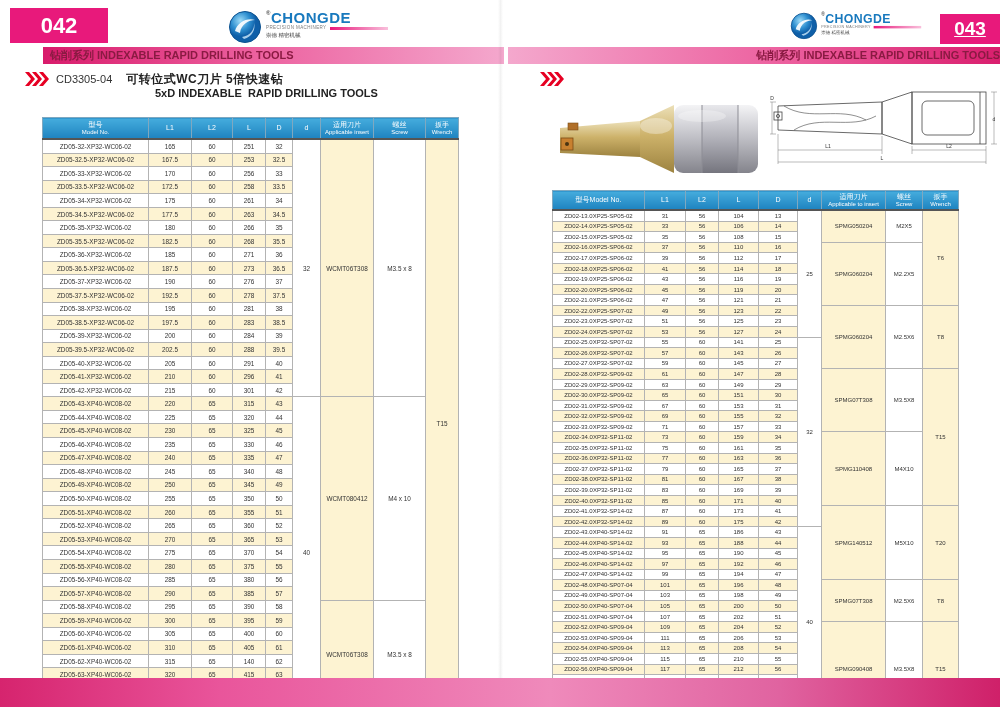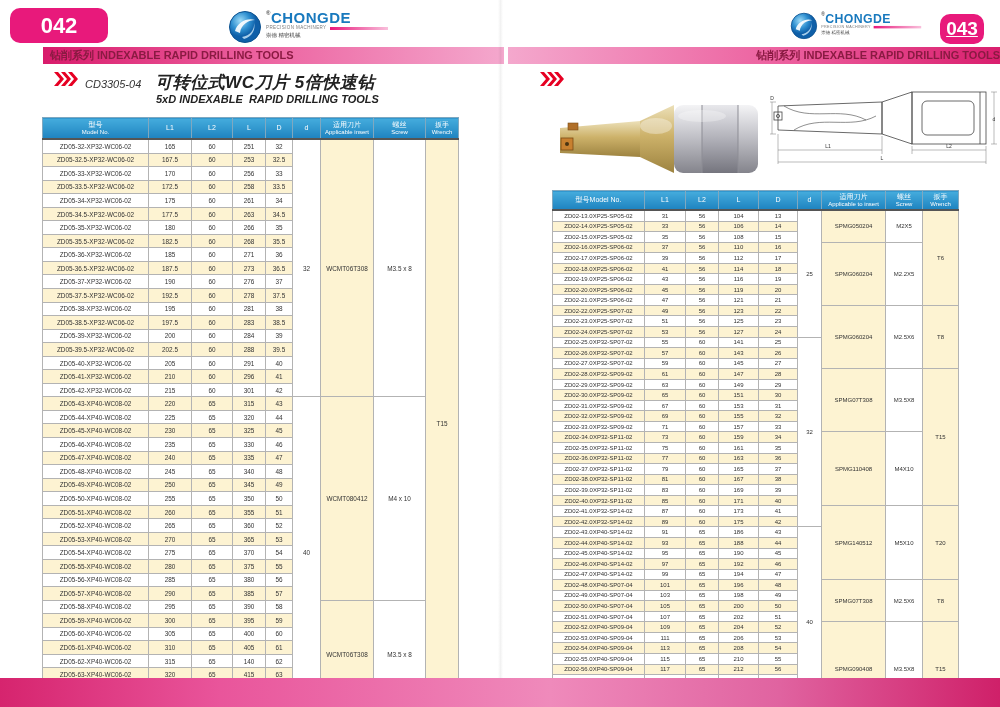--- a/index.html
+++ b/index.html
@@ -1,50 +1,50 @@
 <!DOCTYPE html>
 <html><head>
 <meta charset="utf-8">
 <style>
   html,body{margin:0;padding:0;background:#fff;}
   #sheet{position:relative;width:1000px;height:707px;background:#fff;overflow:hidden;
          font-family:"Liberation Sans","DejaVu Sans",sans-serif;}
   .abs{position:absolute;}
 
   
-  .pagenum{background:#e8197b;color:#fff;font-weight:bold;display:flex;align-items:center;justify-content:center;border-radius:10px;}
+  .pagenum{background:#e8197b;color:#fff;font-weight:bold;display:flex;align-items:center;justify-content:center;}
   #pagenum-left{left:10px;top:8px;width:98px;height:35px;font-size:22px;}
-  #pagenum-right{left:940px;top:14px;width:44px;height:30px;font-size:19px;text-decoration:underline;}
+  #pagenum-right{left:940px;top:14px;width:60px;height:30px;font-size:19px;text-decoration:underline;}
 
   
   .banner{height:17px;display:flex;align-items:center;font-size:11px;font-weight:bold;color:#8a1a42;}
   #banner-left{left:43px;top:47px;width:454px;background:linear-gradient(90deg,#d81b6b,#ec5f9e 45%,#f4a8cd);padding-left:7px;}
   #banner-right{left:508px;top:47px;width:492px;background:linear-gradient(270deg,#d81b6b,#ec5f9e 45%,#f4a8cd);justify-content:flex-end;padding-right:12px;}
 
   
   .logo{display:flex;align-items:flex-start;gap:4px;}
   #logo-left{left:228px;top:10px;}
   #logo-right{left:790px;top:12px;transform:scale(.82);transform-origin:top left;}
   .logo-text{display:flex;flex-direction:column;line-height:1;}
   .logo-word{font-size:15px;font-weight:bold;color:#1879be;letter-spacing:.5px;}
   .logo-reg{font-size:6px;vertical-align:top;color:#555;}
   .logo-subrow{display:flex;align-items:center;gap:3px;margin-top:1px;}
   .logo-sub{font-size:4.5px;color:#7a7a7a;letter-spacing:.4px;white-space:nowrap;}
   .logo-bar{width:58px;height:3px;background:linear-gradient(90deg,#e8197b,#f9c0dc);}
   .logo-cn{font-size:5.5px;color:#444;margin-top:2px;white-space:nowrap;}
 
   
   .sect{display:flex;align-items:flex-start;gap:6px;}
-  #sect-left{left:54px;top:72px;font-style:italic;}
+  #sect-left{left:25px;top:72px;}
   #sect-right{left:540px;top:72px;}
   .sect-lines{display:flex;flex-direction:column;line-height:1.25;}
   .sect-row1{display:flex;gap:14px;align-items:baseline;}
   .sect-code{font-size:11px;color:#333;}
-  .sect-cn{font-size:17px;font-weight:bold;color:#222;letter-spacing:.5px;}
-  .sect-en{font-size:11px;font-weight:bold;color:#222;white-space:pre;margin-left:71px;}
+  .sect-cn{font-size:12px;font-weight:bold;color:#222;letter-spacing:.5px;}
+  .sect-en{font-size:11px;font-weight:bold;color:#222;white-space:pre;margin-left:99px;}
   #sect-right .sect-en{margin-left:73px;}
 
   
   table.cat{position:absolute;border-collapse:collapse;table-layout:fixed;}
   #table-left{left:42px;top:117px;width:416px;}
   #table-right{left:552px;top:190px;width:406px;}
   table.cat th,table.cat td{border:1px solid #b3b3b3;padding:0;text-align:center;vertical-align:middle;overflow:hidden;white-space:nowrap;}
   table.cat thead th{background:linear-gradient(#45acdd,#1e83c0);color:#fff;font-weight:normal;border-color:#7fa8c0;border-bottom:2px solid #555;}
   #table-left thead th{height:20px;}
   #table-right thead th{height:18px;}

